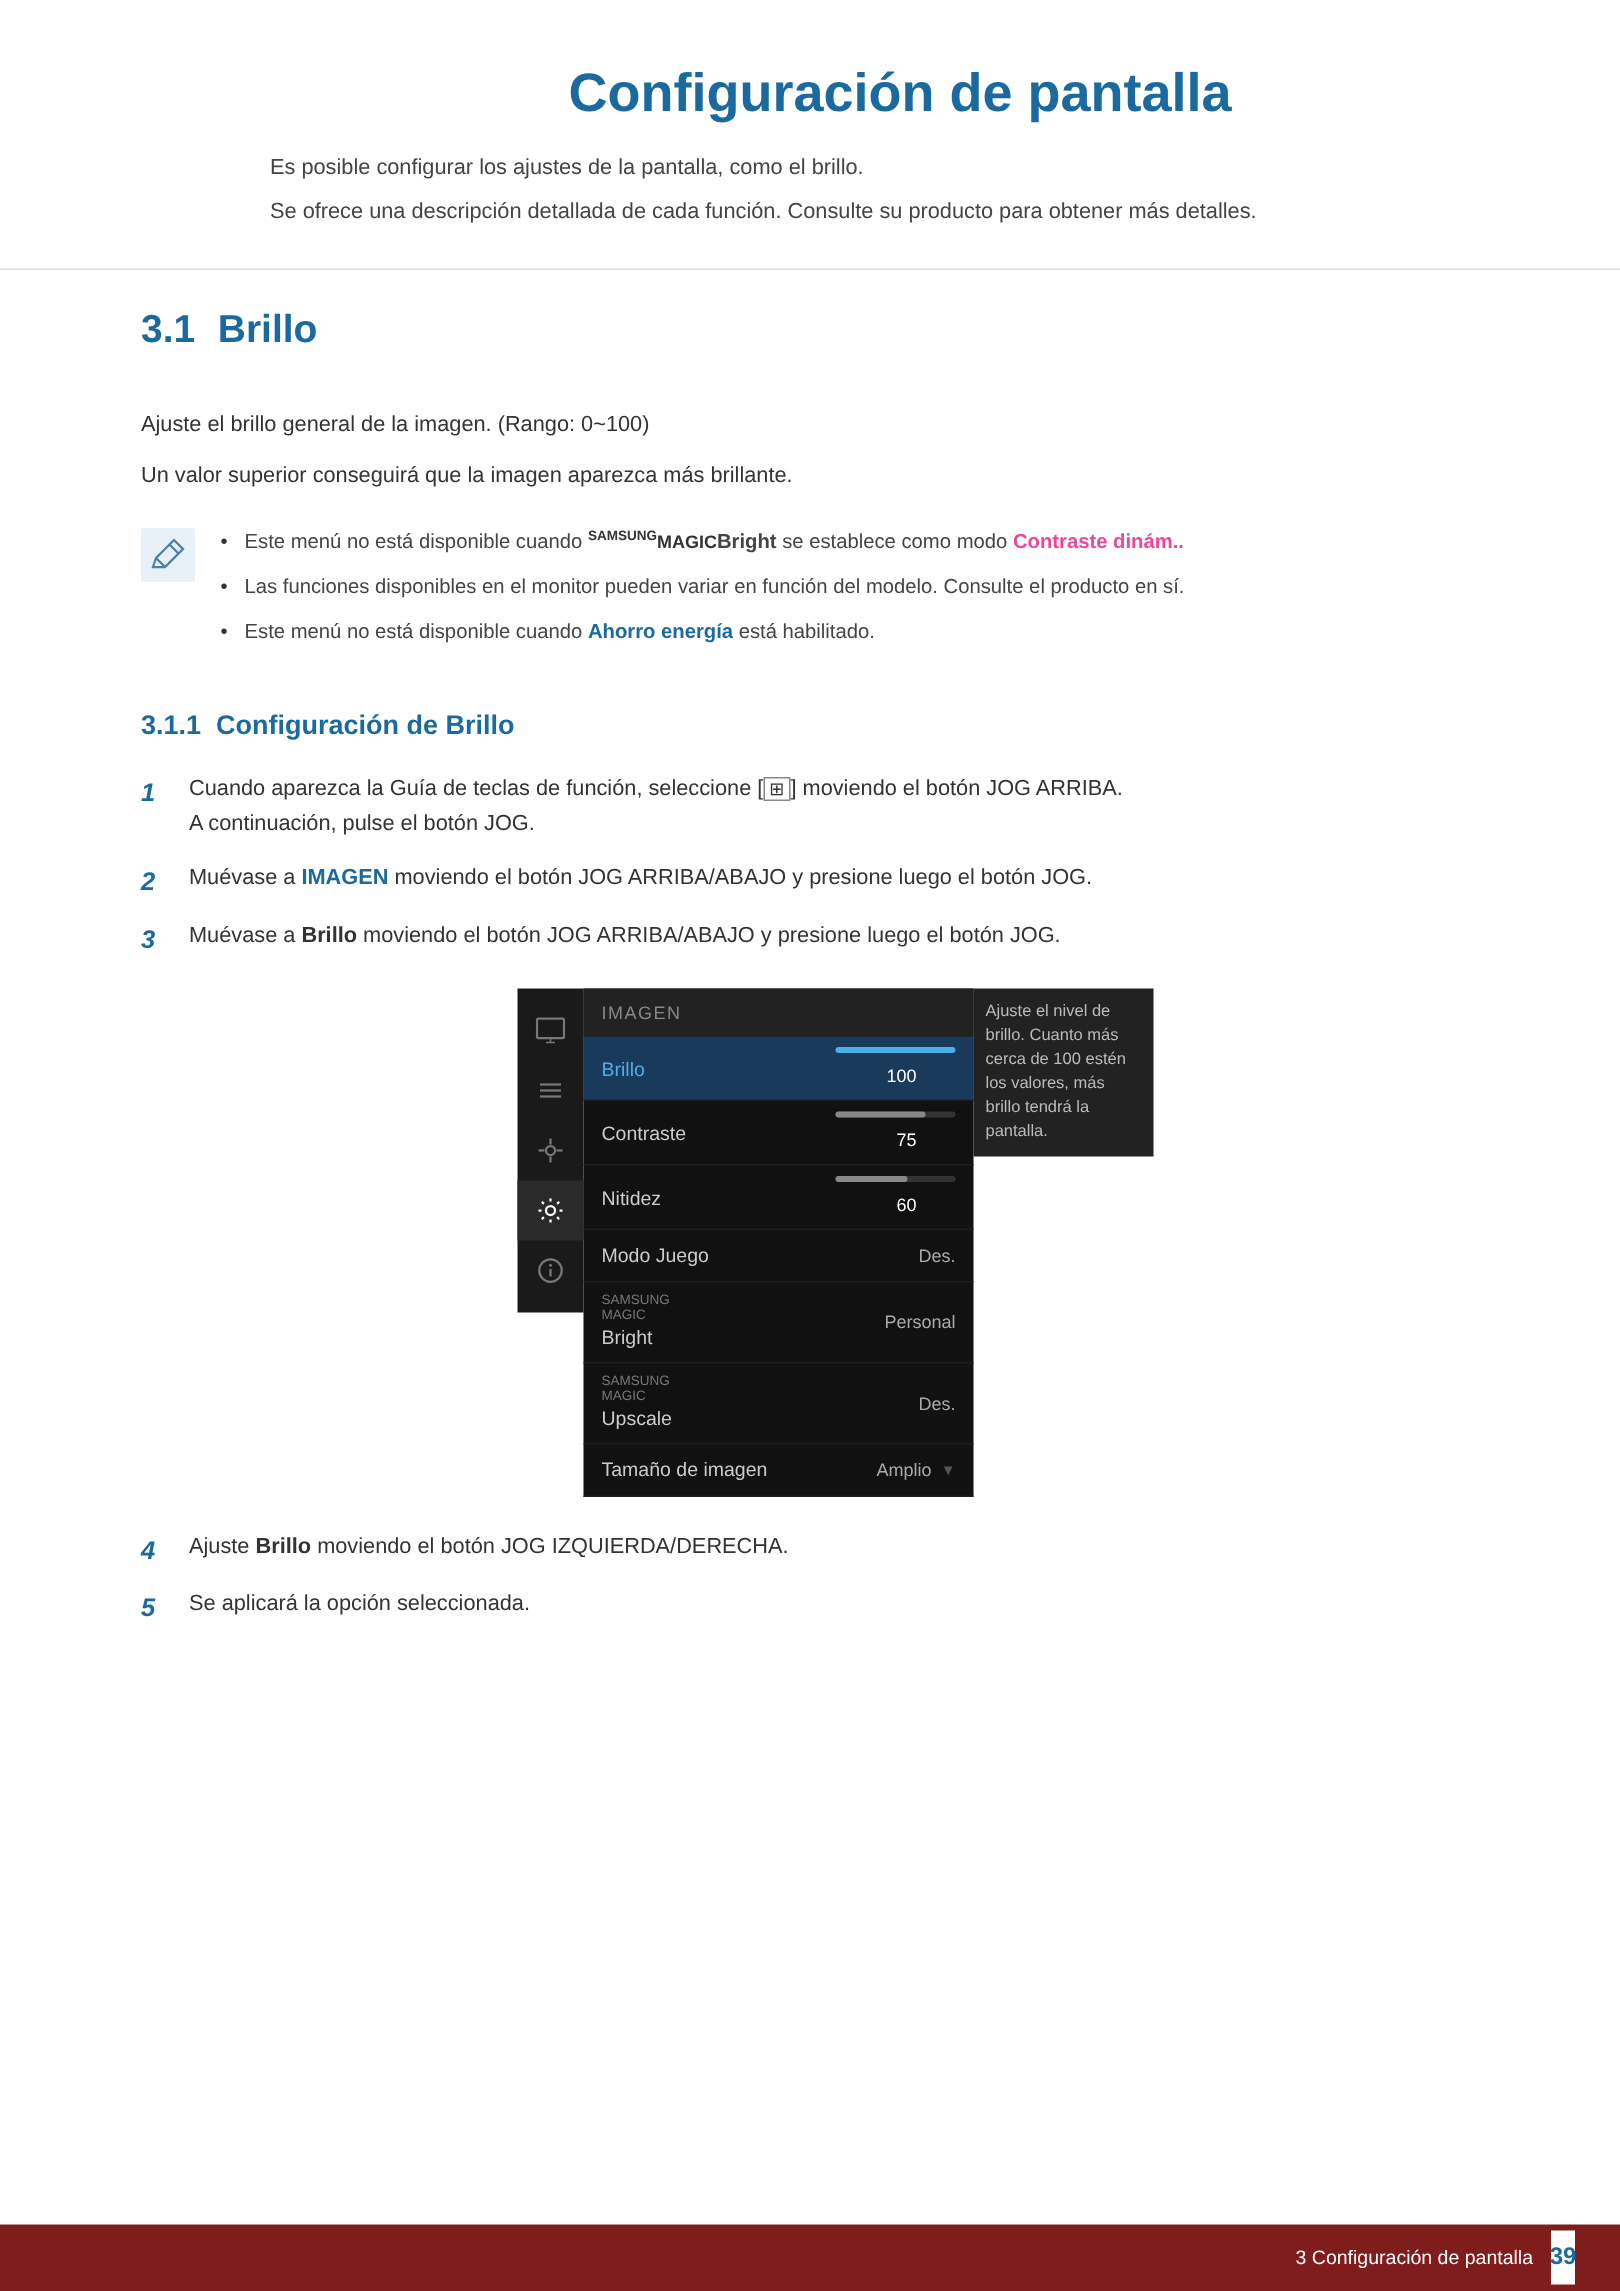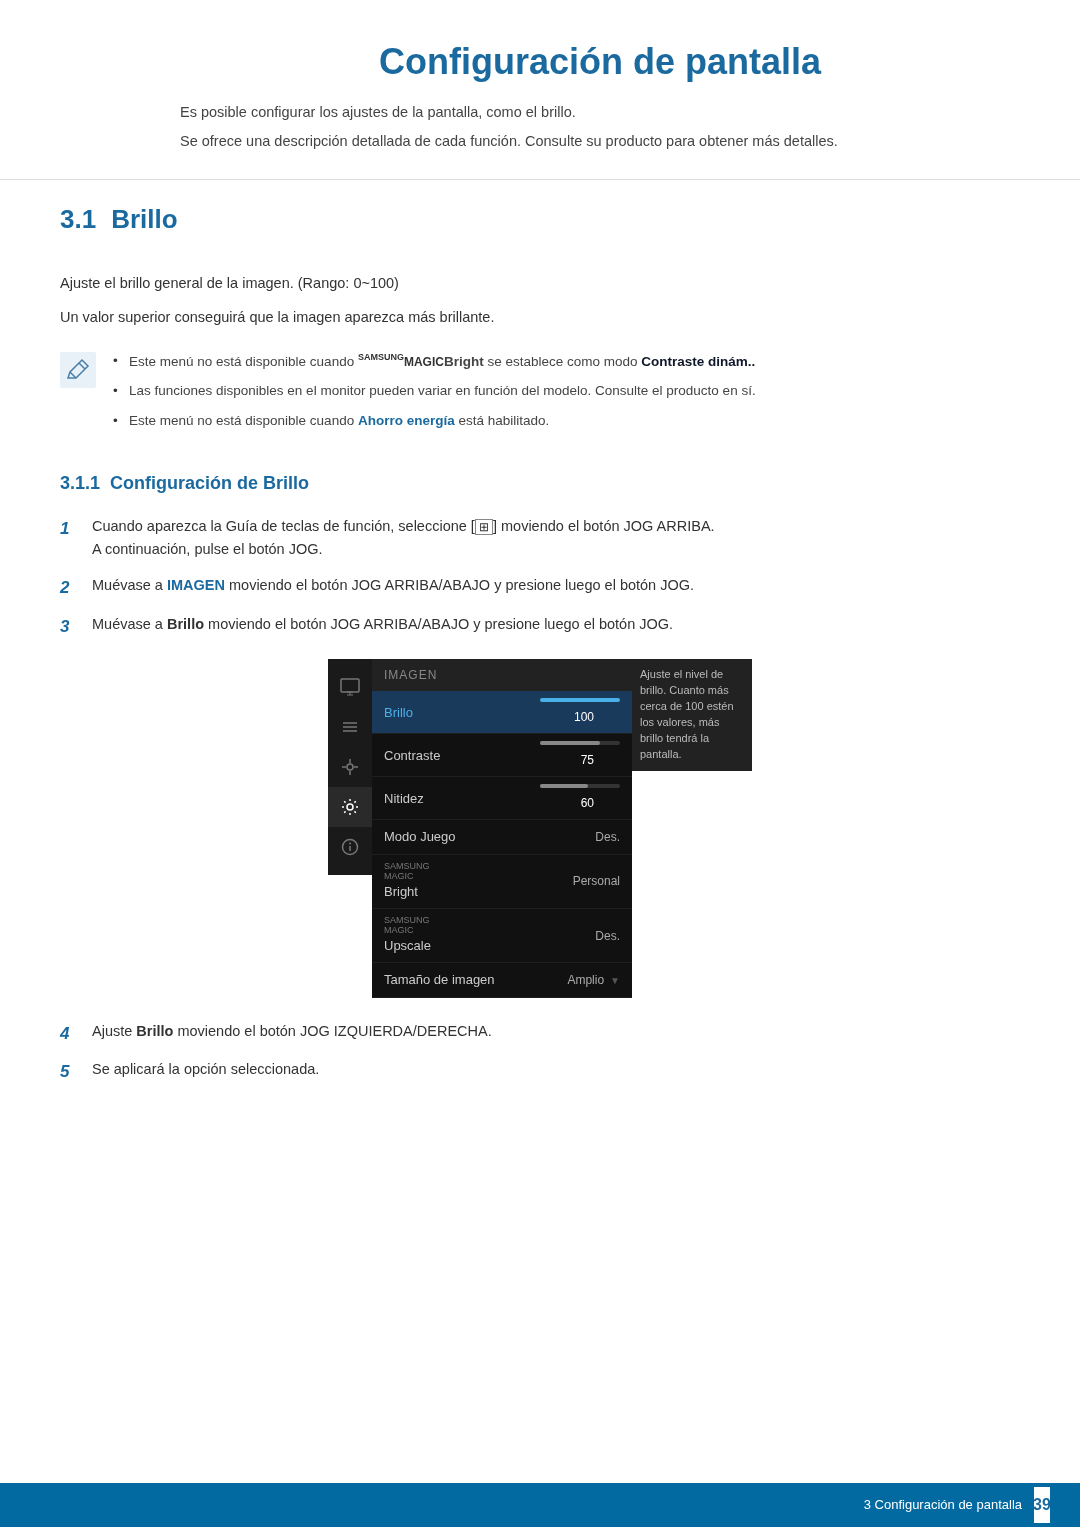--- a/index.html
+++ b/index.html
@@ -69,20 +69,21 @@
     .chapter-desc {
       font-size: 14.5px;
       color: #444;
       margin-bottom: 6px;
       line-height: 1.6;
     }
 
     
     .content {
       padding: 0 60px 80px 60px;
+      margin-left: 34px;
     }
 
     
     .section-title {
       font-size: 26px;
       font-weight: bold;
       color: #1a6aa0;
       margin-bottom: 25px;
       margin-top: 10px;
       padding-bottom: 8px;
@@ -130,21 +131,21 @@
 
     .notes-list li::before {
       content: '•';
       position: absolute;
       left: 2px;
       color: #333;
     }
 
     .text-bold { font-weight: bold; }
     .text-blue { color: #1a6aa0; font-weight: bold; }
-    .text-red { color: #0f172a; font-weight: bold; }
+    .text-red { color: #ec4899; font-weight: bold; }
 
     
     .subsection-title {
       font-size: 18px;
       font-weight: bold;
       color: #1a6aa0;
       margin: 30px 0 18px 0;
     }
 
     
@@ -300,21 +301,21 @@
       line-height: 1.45;
     }
 
     
     .page-footer {
       position: absolute;
       bottom: 0;
       left: 0;
       right: 0;
       height: 44px;
-      background: #0369a1;
+      background: #7f1d1d;
       display: flex;
       align-items: center;
       justify-content: flex-end;
       padding: 0 30px;
       gap: 12px;
     }
 
     .footer-text {
       color: white;
       font-size: 13px;

